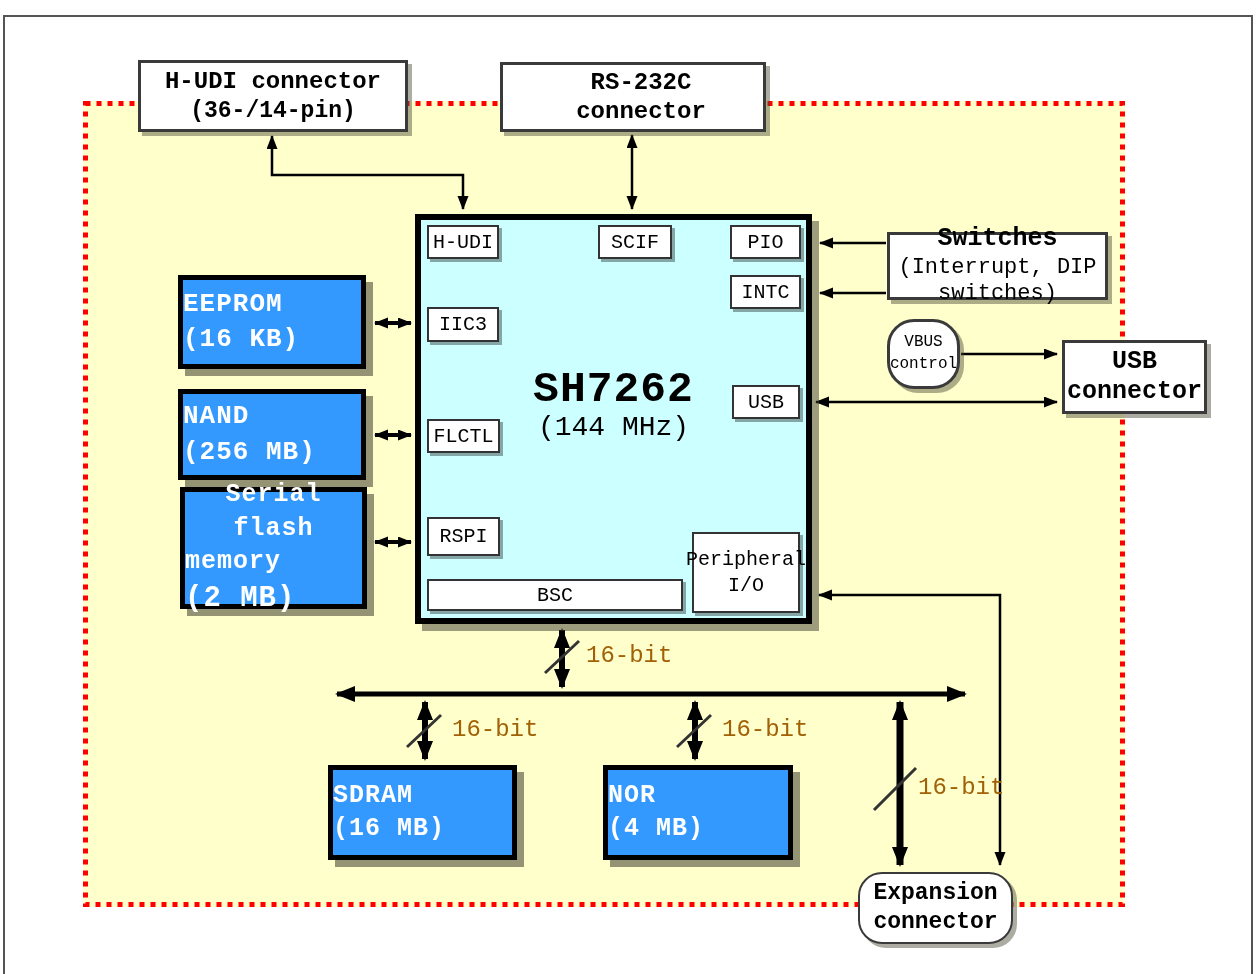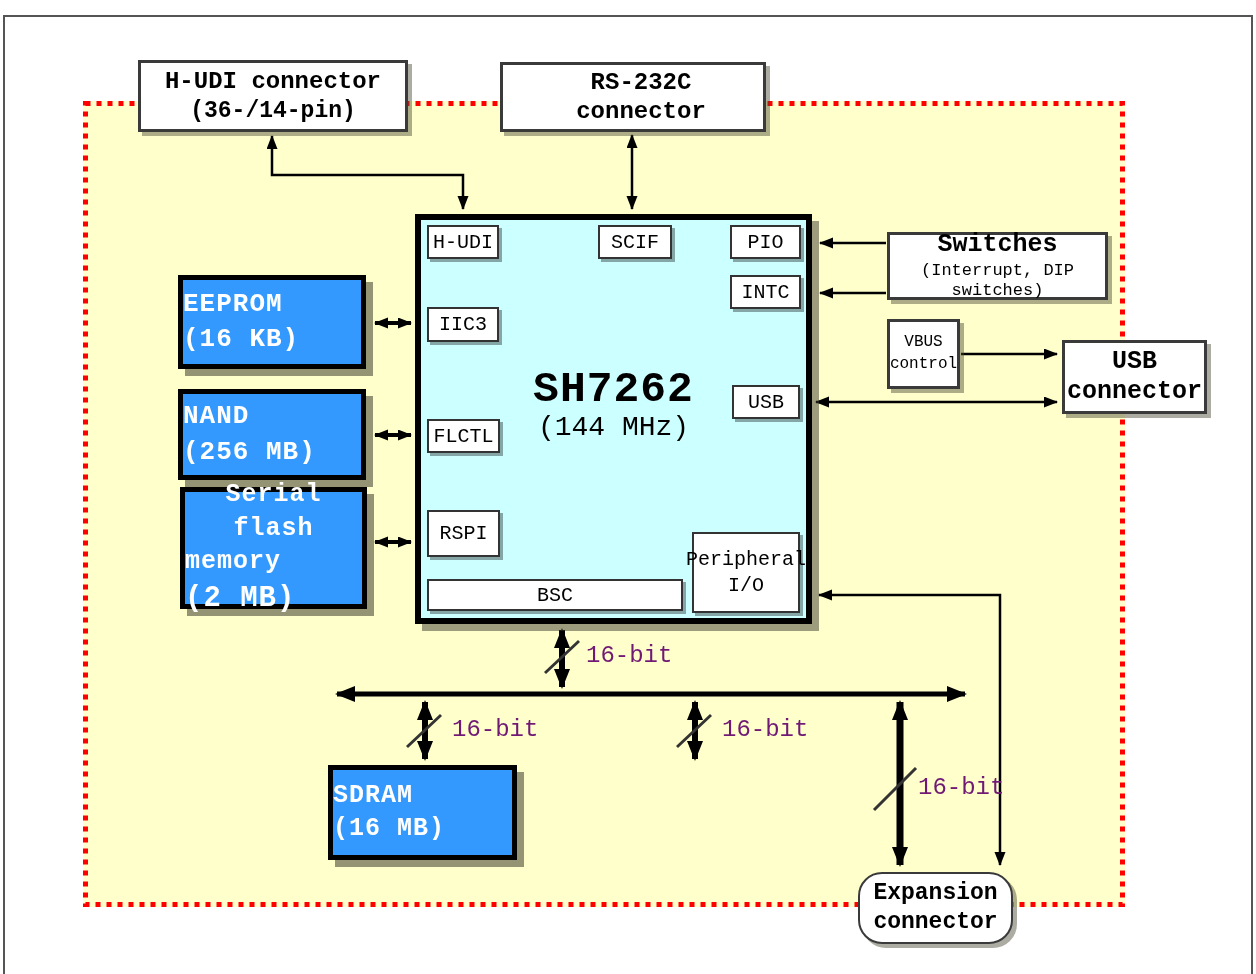--- a/index.html
+++ b/index.html
@@ -7,34 +7,34 @@
     position:relative;width:1256px;height:974px;background:#ffffff;
     font-family:Liberation Mono, monospace;color:#000;overflow:hidden;margin-top:12px;
   }
   #frame{position:absolute;left:3px;top:3px;width:1246px;height:964px;border:2px solid #555;}
   #wires{position:absolute;left:0;top:0;z-index:1;}
   .box{position:absolute;z-index:2;box-sizing:border-box;text-align:center;}
   .wbox{background:#ffffff;border:3px solid #3a3a3a;box-shadow:4px 4px 0 rgba(70,70,50,.45);
         display:flex;flex-direction:column;justify-content:center;align-items:center;}
   .wbox .t1{font-weight:bold;font-size:24px;line-height:1.22;}
   .wbox .t2{font-weight:bold;font-size:23px;line-height:1.22;}
-  .sub{font-weight:normal;font-size:17px;line-height:1.2;}
+  .sub{font-weight:normal;font-size:22px;line-height:1.2;}
   .blue{background:#3399FF;border:5px solid #000;box-shadow:7px 7px 0 rgba(60,60,45,.55);
         color:#fff;font-weight:bold;display:flex;flex-direction:column;justify-content:center;
         align-items:flex-start;letter-spacing:1px;}
   .blue .bl{font-size:26px;line-height:1.35;}
   .blue .bl2{font-size:25px;line-height:1.3;}
   #chip{background:#CCFFFF;border:6px solid #000;box-shadow:7px 7px 0 rgba(60,60,45,.5);}
   .cblk{position:absolute;box-sizing:border-box;background:#fff;border:2px solid #333;
         box-shadow:3px 3px 0 rgba(0,0,0,.35);display:flex;justify-content:center;
         align-items:center;font-size:20px;z-index:3;}
   #chip-title{position:absolute;left:0;top:145px;width:100%;text-align:center;
         font-size:43px;font-weight:bold;letter-spacing:1px;z-index:2;}
   #chip-sub{position:absolute;left:0;top:192px;width:100%;text-align:center;font-size:28px;z-index:2;}
-  .buslabel{position:absolute;z-index:2;font-size:24px;color:#701a75;white-space:nowrap;}
+  .buslabel{position:absolute;z-index:2;font-size:24px;color:#a16207;white-space:nowrap;}
   .vbus-t{font-size:16px;line-height:1.35;}
   .exp-t{font-weight:bold;font-size:23px;line-height:1.25;}
 </style>
 </head>
 <body>
 
 <div id="stage">
   <div id="frame"></div>
 
   <svg id="wires" width="1256" height="974" viewBox="0 0 1256 974">
@@ -85,21 +85,21 @@
   <div class="box" id="chip" style="left:415px;top:202px;width:397px;height:410px;">
     <div id="chip-title">SH7262</div>
     <div id="chip-sub">(144 MHz)</div>
     <div class="cblk" style="left:6px;top:5px;width:72px;height:34px;">H-UDI</div>
     <div class="cblk" style="left:177px;top:5px;width:74px;height:34px;">SCIF</div>
     <div class="cblk" style="left:309px;top:5px;width:71px;height:34px;">PIO</div>
     <div class="cblk" style="left:309px;top:55px;width:71px;height:34px;">INTC</div>
     <div class="cblk" style="left:6px;top:87px;width:72px;height:35px;">IIC3</div>
     <div class="cblk" style="left:311px;top:165px;width:68px;height:34px;">USB</div>
     <div class="cblk" style="left:6px;top:199px;width:73px;height:34px;">FLCTL</div>
-    <div class="cblk" style="left:6px;top:290px;width:73px;height:47px;">RSPI</div>
+    <div class="cblk" style="left:6px;top:297px;width:73px;height:39px;">RSPI</div>
     <div class="cblk" style="left:6px;top:359px;width:256px;height:32px;">BSC</div>
     <div class="cblk" style="left:271px;top:312px;width:108px;height:81px;flex-direction:column;line-height:1.3;">
       <div>Peripheral</div>
       <div>I/O</div>
     </div>
   </div>
 
   <div class="box blue" style="left:178px;top:263px;width:188px;height:94px;">
     <div class="bl">EEPROM</div>
     <div class="bl">(16 KB)</div>
@@ -111,32 +111,36 @@
   <div class="box blue" style="left:180px;top:475px;width:187px;height:122px;">
     <div class="bl" style="font-size:25px;">Serial flash</div>
     <div class="bl" style="font-size:25px;">memory</div>
     <div class="bl" style="font-size:29px;">(2 MB)</div>
   </div>
 
   <div class="box wbox" style="left:887px;top:220px;width:221px;height:68px;">
     <div class="t1" style="font-size:25px;">Switches</div>
     <div class="sub">(Interrupt, DIP switches)</div>
   </div>
-  <div class="box wbox" style="left:887px;top:307px;width:73px;height:70px;">
+  <div class="box wbox" style="left:887px;top:307px;width:73px;height:70px;border-radius:27px;">
     <div class="vbus-t">VBUS</div>
     <div class="vbus-t">control</div>
   </div>
   <div class="box wbox" style="left:1062px;top:328px;width:145px;height:74px;">
     <div class="t1" style="font-size:25px;">USB</div>
     <div class="t1" style="font-size:25px;">connector</div>
   </div>
 
   <div class="box blue" style="left:328px;top:753px;width:189px;height:95px;">
     <div class="bl2">SDRAM</div>
     <div class="bl2">(16 MB)</div>
+  </div>
+  <div class="box blue" style="left:603px;top:753px;width:190px;height:95px;">
+    <div class="bl2">NOR</div>
+    <div class="bl2">(4 MB)</div>
   </div>
 
   <div class="box wbox" style="left:858px;top:860px;width:155px;height:72px;border-width:2px;border-radius:24px;">
     <div class="exp-t">Expansion</div>
     <div class="exp-t">connector</div>
   </div>
 
   <div class="buslabel" style="left:586px;top:630px;">16-bit</div>
   <div class="buslabel" style="left:452px;top:704px;">16-bit</div>
   <div class="buslabel" style="left:722px;top:704px;">16-bit</div>

